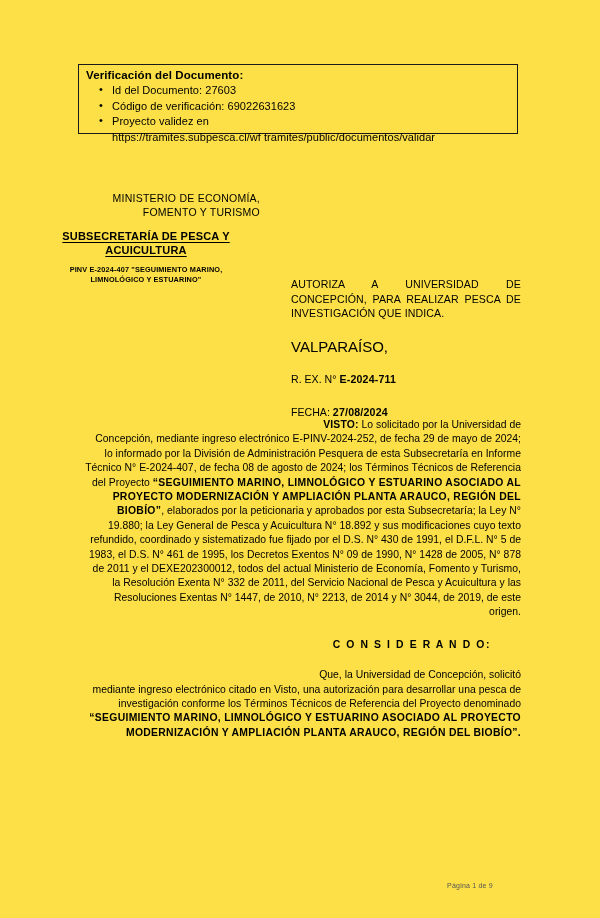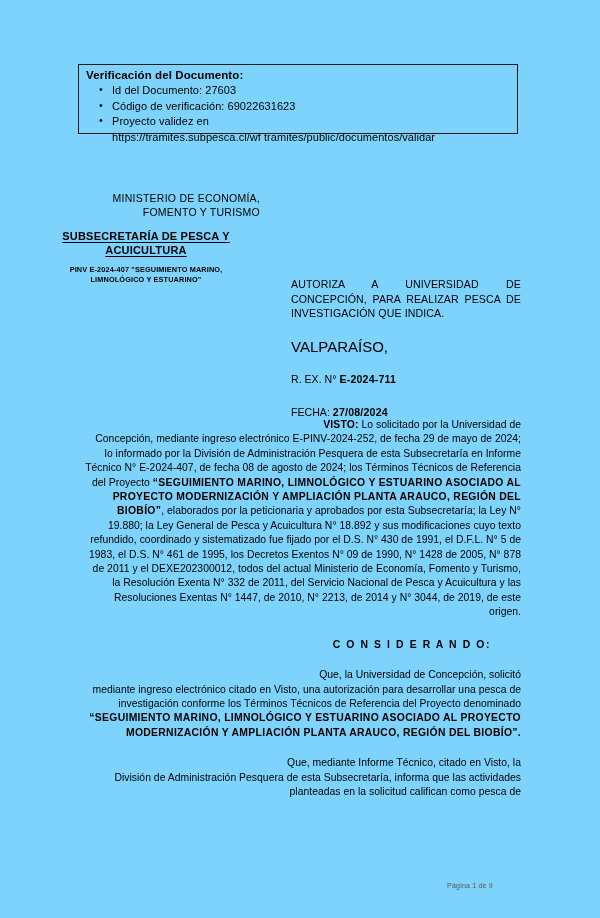--- a/index.html
+++ b/index.html
@@ -15,21 +15,21 @@
     font-family: "Liberation Sans", sans-serif;
     color: #000000;
     overflow: hidden;
   }
 
   .page {
     position: absolute;
     inset: 0;
     width: 600px;
     height: 918px;
-    background: #7dd3fc;
+    background: #fde047;
   }
 
   
   .verif-box {
     position: absolute;
     left: 78px;
     top: 64px;
     width: 440px;
     height: 70px;
     border: 1px solid #1a1a1a;
@@ -249,21 +249,20 @@
   </div>
 
   <div class="body-text">
 
     <p class="para-visto"><span class="lead-indent"></span><b class="kw">VISTO:</b><span> Lo solicitado por la Universidad de Concepción, mediante ingreso electrónico E-PINV-2024-252, de fecha 29 de mayo de 2024; lo informado por la División de Administración Pesquera de esta Subsecretaría en Informe Técnico N° E-2024-407, de fecha 08 de agosto de 2024; los Términos Técnicos de Referencia del Proyecto </span><b class="proj">“SEGUIMIENTO MARINO, LIMNOLÓGICO Y ESTUARINO ASOCIADO AL PROYECTO MODERNIZACIÓN Y AMPLIACIÓN PLANTA ARAUCO, REGIÓN DEL BIOBÍO”</b><span>, elaborados por la peticionaria y aprobados por esta Subsecretaría; la Ley N° 19.880; la Ley General de Pesca y Acuicultura N° 18.892 y sus modificaciones cuyo texto refundido, coordinado y sistematizado fue fijado por el D.S. N° 430 de 1991, el D.F.L. N° 5 de 1983, el D.S. N° 461 de 1995, los Decretos Exentos N° 09 de 1990, N° 1428 de 2005, N° 878 de 2011 y el DEXE202300012, todos del actual Ministerio de Economía, Fomento y Turismo, la Resolución Exenta N° 332 de 2011, del Servicio Nacional de Pesca y Acuicultura y las Resoluciones Exentas N° 1447, de 2010, N° 2213, de 2014 y N° 3044, de 2019, de este origen.</span></p>
 
     <p class="considerando">C O N S I D E R A N D O:</p>
 
     <p class="para-gap"><span class="lead-indent-2"></span><span>Que, la Universidad de Concepción, solicitó mediante ingreso electrónico citado en Visto, una autorización para desarrollar una pesca de investigación conforme los Términos Técnicos de Referencia del Proyecto denominado </span><b class="proj">“SEGUIMIENTO MARINO, LIMNOLÓGICO Y ESTUARINO ASOCIADO AL PROYECTO MODERNIZACIÓN Y AMPLIACIÓN PLANTA ARAUCO, REGIÓN DEL BIOBÍO”</b><b class="proj">.</b></p>
 
-    <p class="para-gap"><span class="lead-indent-3"></span><span>Que, mediante Informe Técnico, citado en Visto, la División de Administración Pesquera de esta Subsecretaría, informa que las actividades planteadas en la solicitud califican como pesca de</span></p>
 
   </div>
 
   <div class="footer">
     <span>Página 1 de 9</span>
   </div>
 
 </div>
 
 </body></html>

